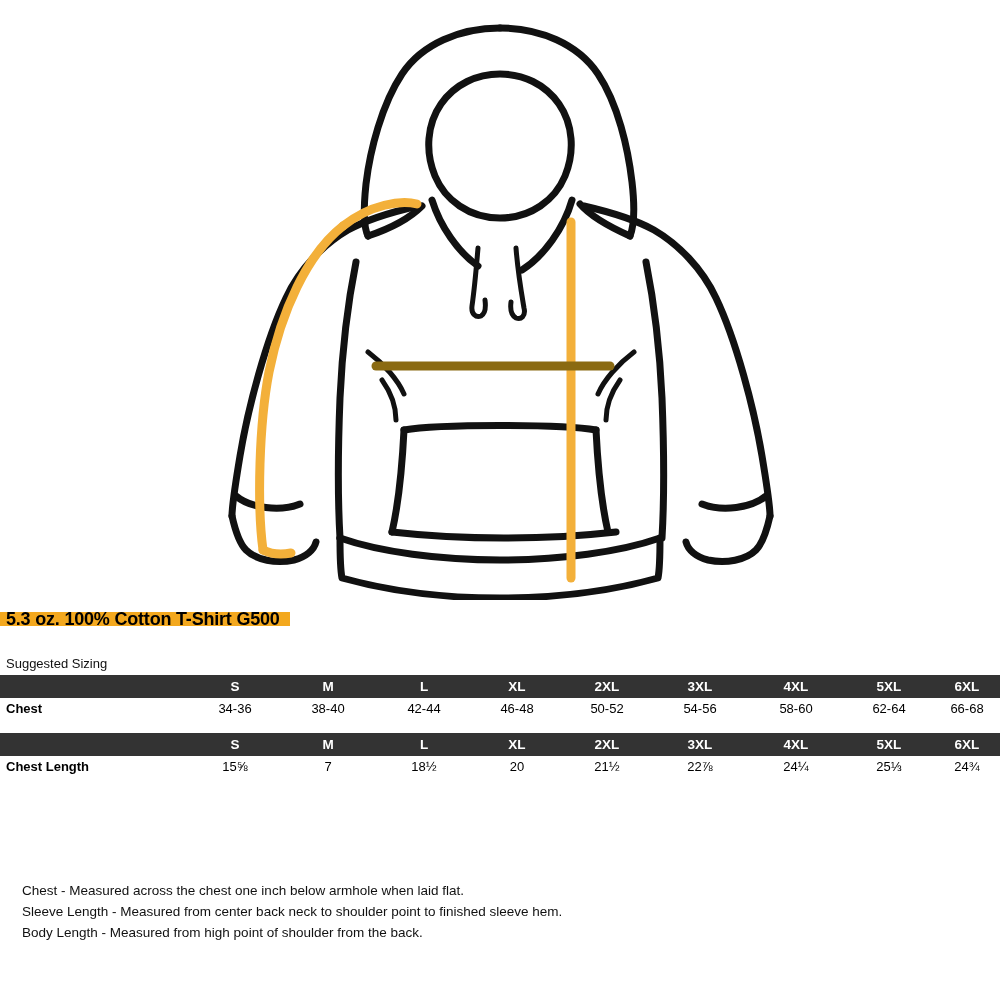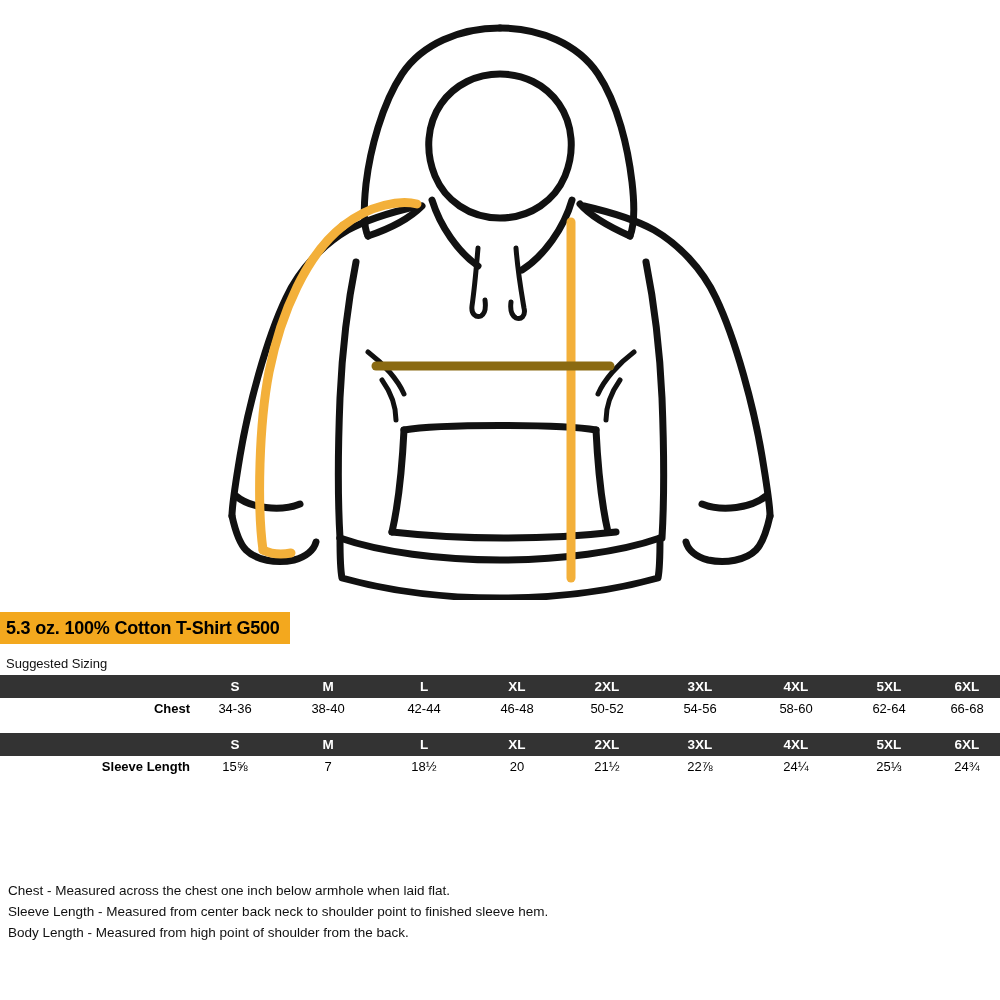--- a/index.html
+++ b/index.html
@@ -24,21 +24,21 @@
     left: 0; top: 0;
     width: 1000px;
     height: 600px;
   }
 
   
   #title-banner {
     position: absolute;
     left: 0;
     top: 612px;
-    height: 32px;
+    height: 14px;
     background: #F3A81E;
     display: flex;
     align-items: center;
     padding: 0 10px 0 6px;
   }
   #title-banner .title-text {
     font-size: 18px;
     font-weight: bold;
     color: #000;
     letter-spacing: -0.2px;
@@ -74,21 +74,22 @@
     color: #ffffff;
     font-weight: bold;
     font-size: 13.5px;
     padding: 4px 0;
   }
   table.size-table thead th.rowhead {
     text-align: left;
     padding-left: 6px;
   }
   table.size-table tbody td.rowhead {
-    text-align: right;
+    text-align: left;
+    padding-left: 6px;
     font-weight: bold;
   }
   table.size-table tbody td.rowhead .sub {
     font-weight: normal;
   }
   tr.dark td {
     background: #333333;
     color: #ffffff;
   }
   tr.light td {
@@ -97,21 +98,21 @@
   }
 
   .spacer { height: 14px; }
 
   
   #notes {
     position: absolute;
     left: 0;
     top: 880px;
     width: 1000px;
-    padding-left: 8px;
+    padding-left: 22px;
   }
   #notes div {
     font-size: 13.5px;
     line-height: 21px;
     color: #111;
   }
 </style>
 </head>
 <body>
 
@@ -249,21 +250,21 @@
           <th>XL</th>
           <th>2XL</th>
           <th>3XL</th>
           <th>4XL</th>
           <th>5XL</th>
           <th>6XL</th>
         </tr>
       </thead>
       <tbody>
         <tr class="light">
-          <td class="rowhead"><span>Sleeve Length</span></td>
+          <td class="rowhead"><span>Chest Length</span></td>
           <td>15⅝</td>
           <td>7</td>
           <td>18½</td>
           <td>20</td>
           <td>21½</td>
           <td>22⅞</td>
           <td>24¼</td>
           <td>25⅓</td>
           <td>24¾</td>
         </tr>

